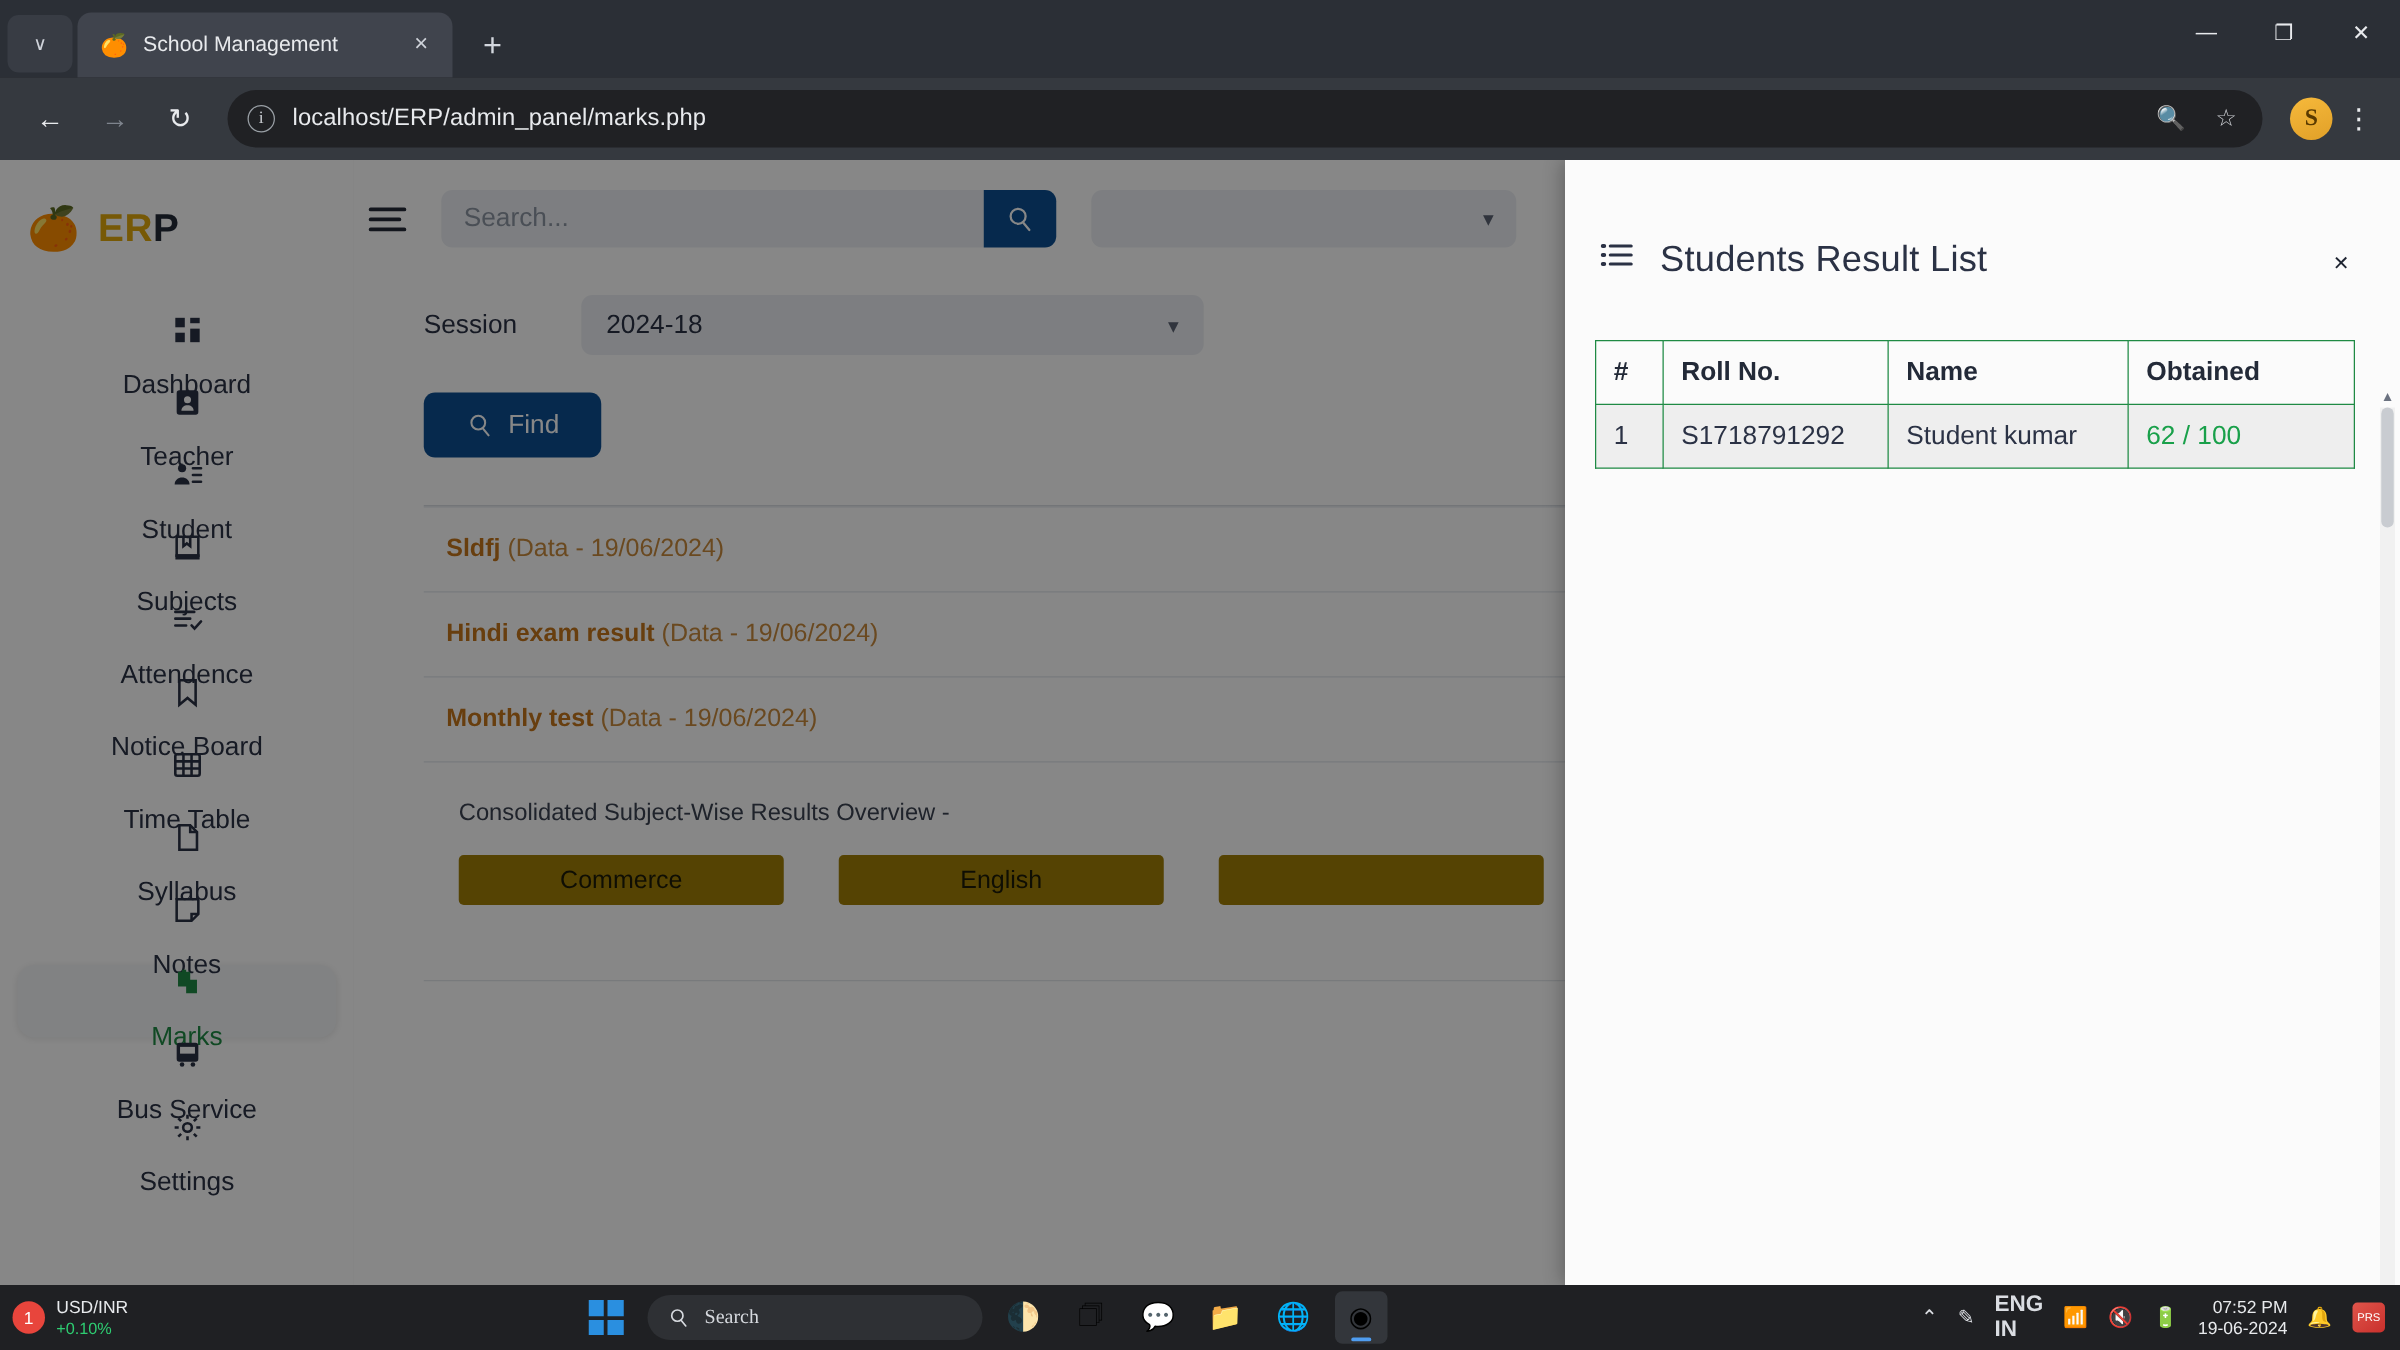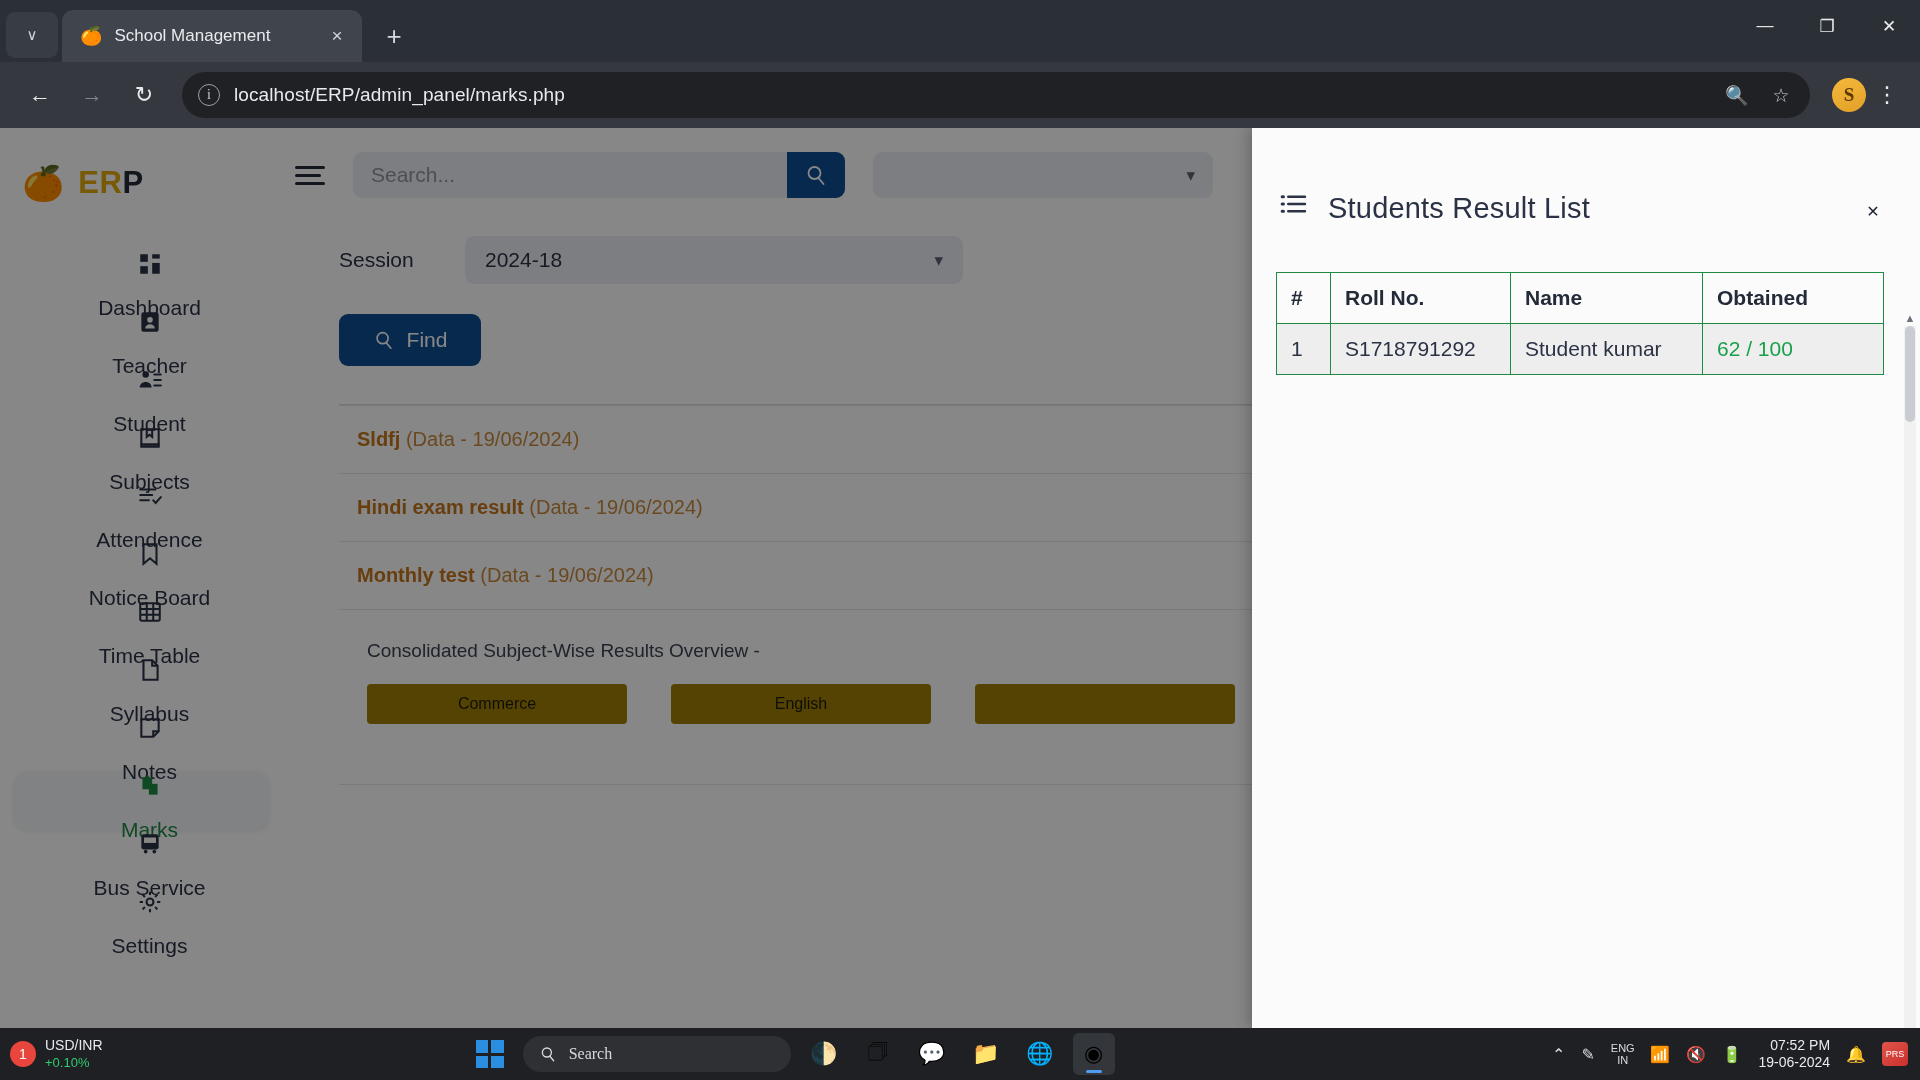--- a/index.html
+++ b/index.html
@@ -178,21 +178,21 @@
   }
   .exam-row b { font-weight: 700; }
   .exam-row span { color: #c98b3e; }
 
   .overview { border-top: 1px solid #e2e6eb; padding: 30px 0 34px 28px; }
   .overview-label { font-size: 19px; color: #3c4352; }
   .subject-btns { display: flex; gap: 44px; margin-top: 22px; }
   .subject-btn {
     width: 260px; height: 40px; background: #a17f06; border-radius: 4px;
     display: flex; align-items: center; justify-content: center;
-    color: #1d1c08; font-size: 16px;
+    color: #1d1c08; font-size: 20px;
   }
   .bottom-divider { border-top: 1px solid #e2e6eb; margin-top: 26px; height: 56px; }
 
   
   .dimmer {
     position: absolute; left: 0; top: 0; width: 1252px; height: 900px;
     background: rgba(0,0,0,.47); z-index: 40;
   }
 
   
@@ -255,21 +255,21 @@
     display: flex; align-items: center; gap: 12px; padding: 0 16px;
     color: #d6d9de; font-size: 16px;
   }
   .tb-app { width: 42px; height: 42px; display:flex;align-items:center;justify-content:center;
     border-radius: 6px; font-size: 22px; position: relative; }
   .tb-app.active { background: #33363b; }
   .tb-app .dot { position: absolute; bottom: 2px; left: 50%; transform: translateX(-50%);
     width: 16px; height: 3px; border-radius: 2px; background: #4f9df0; }
   .tray { margin-left: auto; display: flex; align-items: center; gap: 16px; padding-right: 12px;
     color: #dadde2; font-size: 16px; }
-  .tray-lang { line-height: 1.1; text-align: center; font-size: 11px; }
+  .tray-lang { line-height: 1.1; font-size: 18px; font-weight: bold; }
   .tray-clock { line-height: 1.25; text-align: right; font-size: 14px; color: #e8eaed; }
   .tray-badge { width: 26px; height: 24px; border-radius: 4px;
     background: linear-gradient(140deg,#e0554b,#c9302c); color: #fff; font-size: 9px;
     display:flex;align-items:center;justify-content:center; }
   .icon-svg { stroke: currentColor; fill: none; stroke-width: 1.8; }
 </style>
 </head>
 <body>
 
 <div class="screen">

